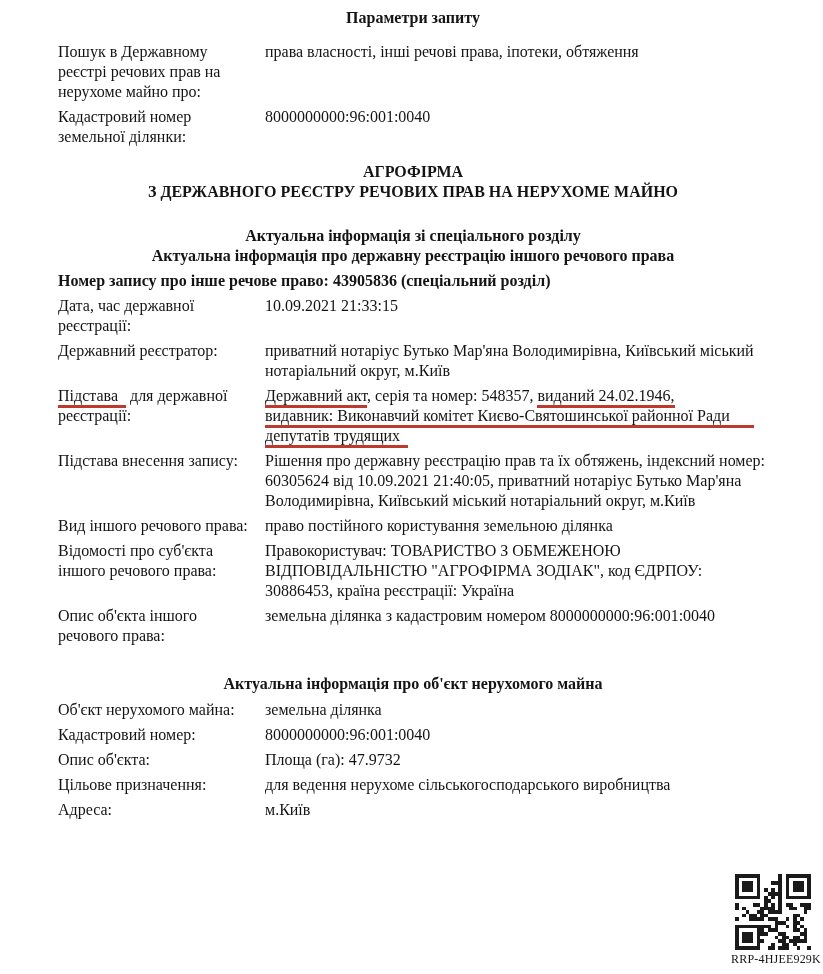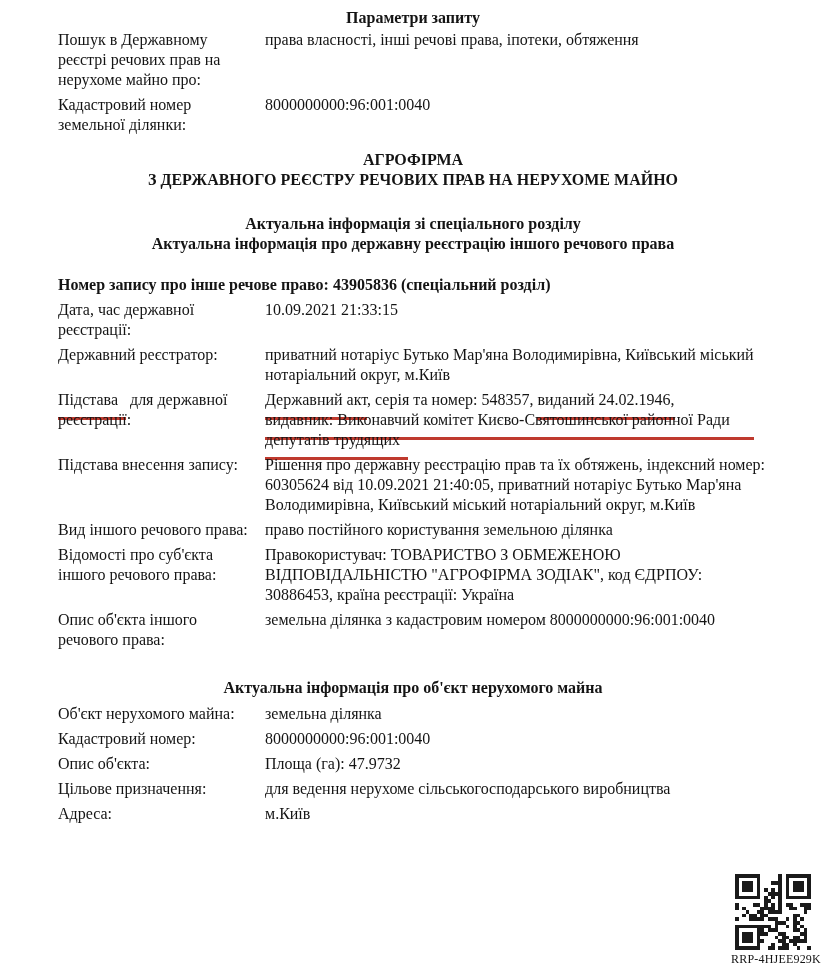--- a/index.html
+++ b/index.html
@@ -7,56 +7,56 @@
     position:relative;width:823px;height:974px;background:#ffffff;
     font-family:"Liberation Serif","DejaVu Serif",serif;
     font-size:16px;line-height:20px;color:#141414;overflow:hidden;
   }
   .doc{padding:8px 55px 0 58px;}
   .h-center{text-align:center;font-weight:bold;}
   .row{display:grid;grid-template-columns:207px 1fr;margin-bottom:5px;}
   .row .label{padding-right:14px;}
   .row .value{max-width:502px;}
   .bold{font-weight:bold;}
-  .redline{border-bottom:3px solid #bf3a2e;padding-bottom:9px;}
+  .redline{border-bottom:3px solid #bf3a2e;padding-bottom:1px;}
   .pad-r8{padding-right:8px;}
   .pad-r24{padding-right:24px;}
   .basis-line{white-space:nowrap;}
   .qr-block{position:absolute;left:731px;top:874px;width:84px;text-align:right;}
   .qr-block svg{display:block;width:80px;height:76px;margin:0 auto;}
   .qr-label{font-size:12px;line-height:14px;margin-top:2px;white-space:nowrap;letter-spacing:.2px;}
 </style>
 </head>
 <body>
 
 <div class="page">
   <div class="doc">
 
     <div class="h-center">Параметри запиту</div>
 
-    <div class="row" style="margin-top:2px;">
+    <div class="row" style="margin-top:14px;">
       <div class="label">Пошук в Державному реєстрі речових прав на нерухоме майно про:</div>
       <div class="value">права власності, інші речові права, іпотеки, обтяження</div>
     </div>
 
     <div class="row">
       <div class="label">Кадастровий номер земельної ділянки:</div>
       <div class="value">8000000000:96:001:0040</div>
     </div>
 
     <div class="h-center" style="margin-top:15px;">
       <div>АГРОФІРМА</div>
       <div>З ДЕРЖАВНОГО РЕЄСТРУ РЕЧОВИХ ПРАВ НА НЕРУХОМЕ МАЙНО</div>
     </div>
 
     <div class="h-center" style="margin-top:24px;">Актуальна інформація зі спеціального розділу</div>
 
     <div class="h-center" style="">Актуальна інформація про державну реєстрацію іншого речового права</div>
 
-    <div class="bold" style="margin-top:21px;margin-bottom:5px;">Номер запису про інше речове право: 43905836 (спеціальний розділ)</div>
+    <div class="bold" style="margin-top:5px;margin-bottom:5px;">Номер запису про інше речове право: 43905836 (спеціальний розділ)</div>
 
     <div class="row">
       <div class="label">Дата, час державної реєстрації:</div>
       <div class="value">10.09.2021 21:33:15</div>
     </div>
 
     <div class="row">
       <div class="label">Державний реєстратор:</div>
       <div class="value">приватний нотаріус Бутько Мар'яна Володимирівна, Київський міський нотаріальний округ, м.Київ</div>
     </div>

